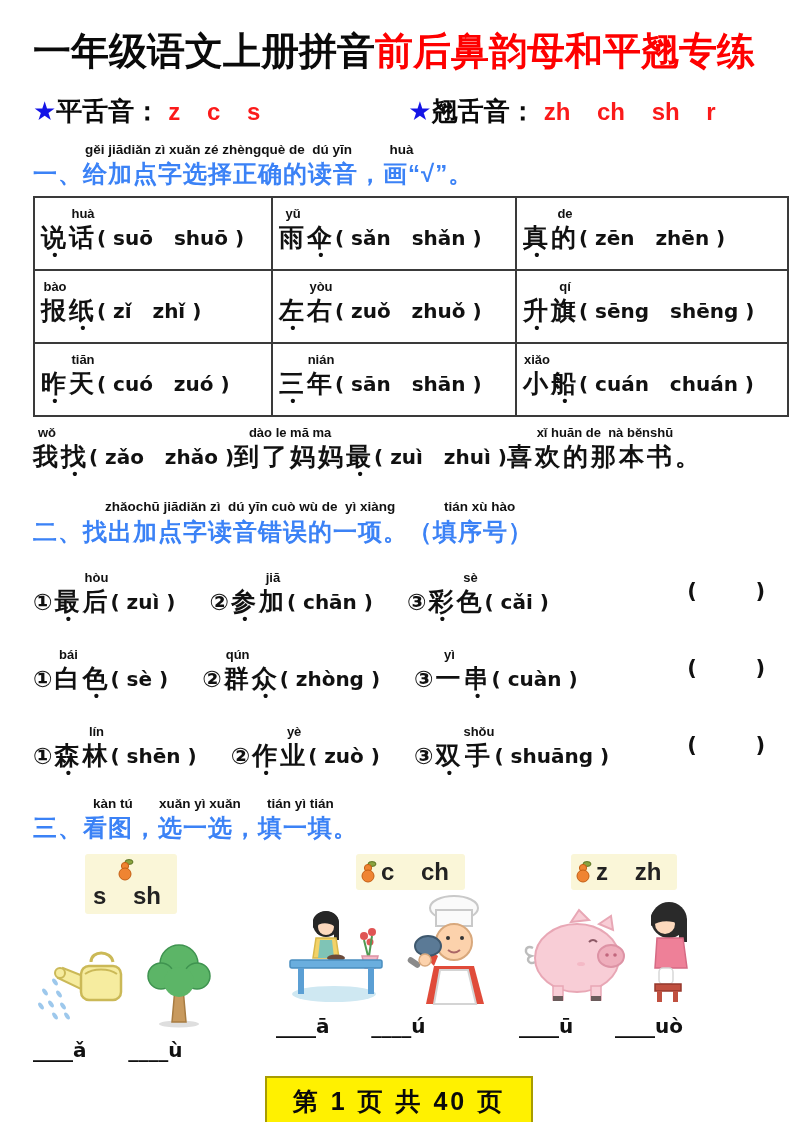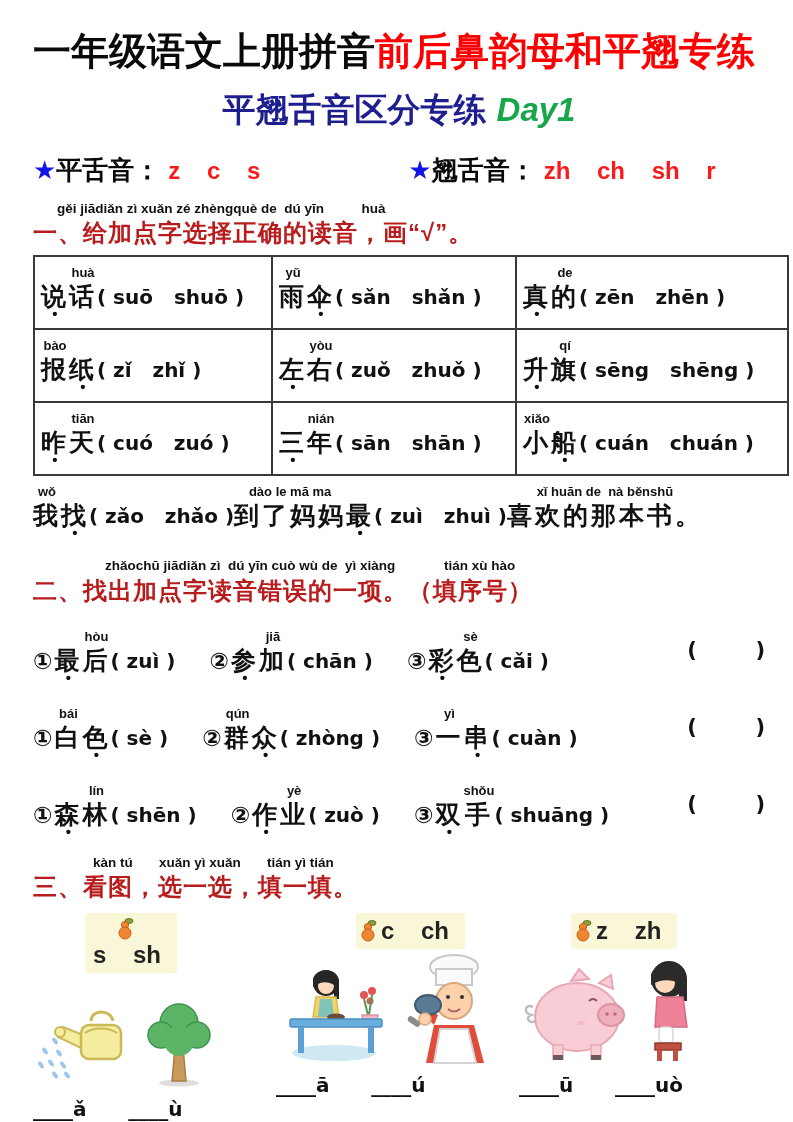--- a/index.html
+++ b/index.html
@@ -15,21 +15,21 @@
   .subtitle .st2{color:#17a64a;font-style:italic;padding-left:10px;}
   
   .legend{margin-top:20px;display:flex;align-items:baseline;}
   .leg{display:flex;align-items:baseline;}
   .leg.right{margin-left:148px;}
   .star{color:#1414e6;font-size:26px;font-weight:700;}
   .leglabel{font-size:26px;font-weight:700;color:#0a0a0a;}
   .legletters{font-size:24px;font-weight:700;color:#fb1a1a;white-space:pre;padding-left:8px;}
   
   .secpy{font-size:13.5px;font-weight:700;white-space:pre;line-height:1;margin-top:14px;}
-  .sechead{font-size:24px;font-weight:700;letter-spacing:1px;margin-top:2px;color:#b91c1c;}
+  .sechead{font-size:24px;font-weight:700;letter-spacing:1px;margin-top:2px;color:#3b82f6;}
   
   .zi{display:inline-block;text-align:center;vertical-align:bottom;}
   .py{display:block;height:16px;font-size:13px;font-weight:700;white-space:pre;line-height:16px;}
   .ch{display:block;font-size:25px;font-weight:700;line-height:30px;letter-spacing:3px;}
   .dot{display:block;height:9px;font-size:15px;line-height:6px;font-weight:700;}
   .opt{display:inline-block;vertical-align:bottom;margin-bottom:9px;font-family:"DejaVu Sans",sans-serif;
        font-size:20px;font-weight:700;white-space:pre;line-height:28px;}
   
   table.q1{border-collapse:collapse;margin-top:6px;width:732px;table-layout:fixed;}
   table.q1 td{border:2px solid #3a3a3a;height:67px;padding:2px 2px 2px 6px;vertical-align:middle;}
@@ -57,39 +57,36 @@
           font-size:25px;font-weight:700;letter-spacing:3px;padding:7px 26px;}
   svg{display:block;}
 </style>
 </head>
 <body>
 
 <div class="page">
 
   <div class="title">
     <span class="t1">一年级语文上册拼音</span><span class="t2">前后鼻韵母和平翘专练</span>
-  </div>
-  <div class="subtitle">
-    <span class="st1">平翘舌音区分专练</span><span class="st2">Day1</span>
   </div>
 
   <div class="legend">
     <div class="leg">
       <span class="star">★</span>
       <span class="leglabel">平舌音：</span>
       <span class="legletters">z    c    s</span>
     </div>
     <div class="leg right">
       <span class="star">★</span>
       <span class="leglabel">翘舌音：</span>
       <span class="legletters">zh    ch    sh    r</span>
     </div>
   </div>
 
-  <div class="secpy" style="margin-left:24px;">gěi jiādiǎn zì xuǎn zé zhèngquè de  dú yīn          huà</div>
+  <div class="secpy" style="margin-left:52px;">gěi jiādiǎn zì xuǎn zé zhèngquè de  dú yīn          huà</div>
   <div class="sechead">一、给加点字选择正确的读音，画“√”。</div>
 
   <table class="q1">
     <tbody>
         <tr>
       <td class="w1">
         <span class="zi"><span class="py"></span><span class="ch">说</span><span class="dot">•</span></span><span class="zi"><span class="py">huà</span><span class="ch">话</span><span class="dot"></span></span><span class="opt">( suō   shuō )</span>
       </td>
       <td class="w2">
         <span class="zi"><span class="py">yǔ</span><span class="ch">雨</span><span class="dot"></span></span><span class="zi"><span class="py"></span><span class="ch">伞</span><span class="dot">•</span></span><span class="opt">( sǎn   shǎn )</span>

